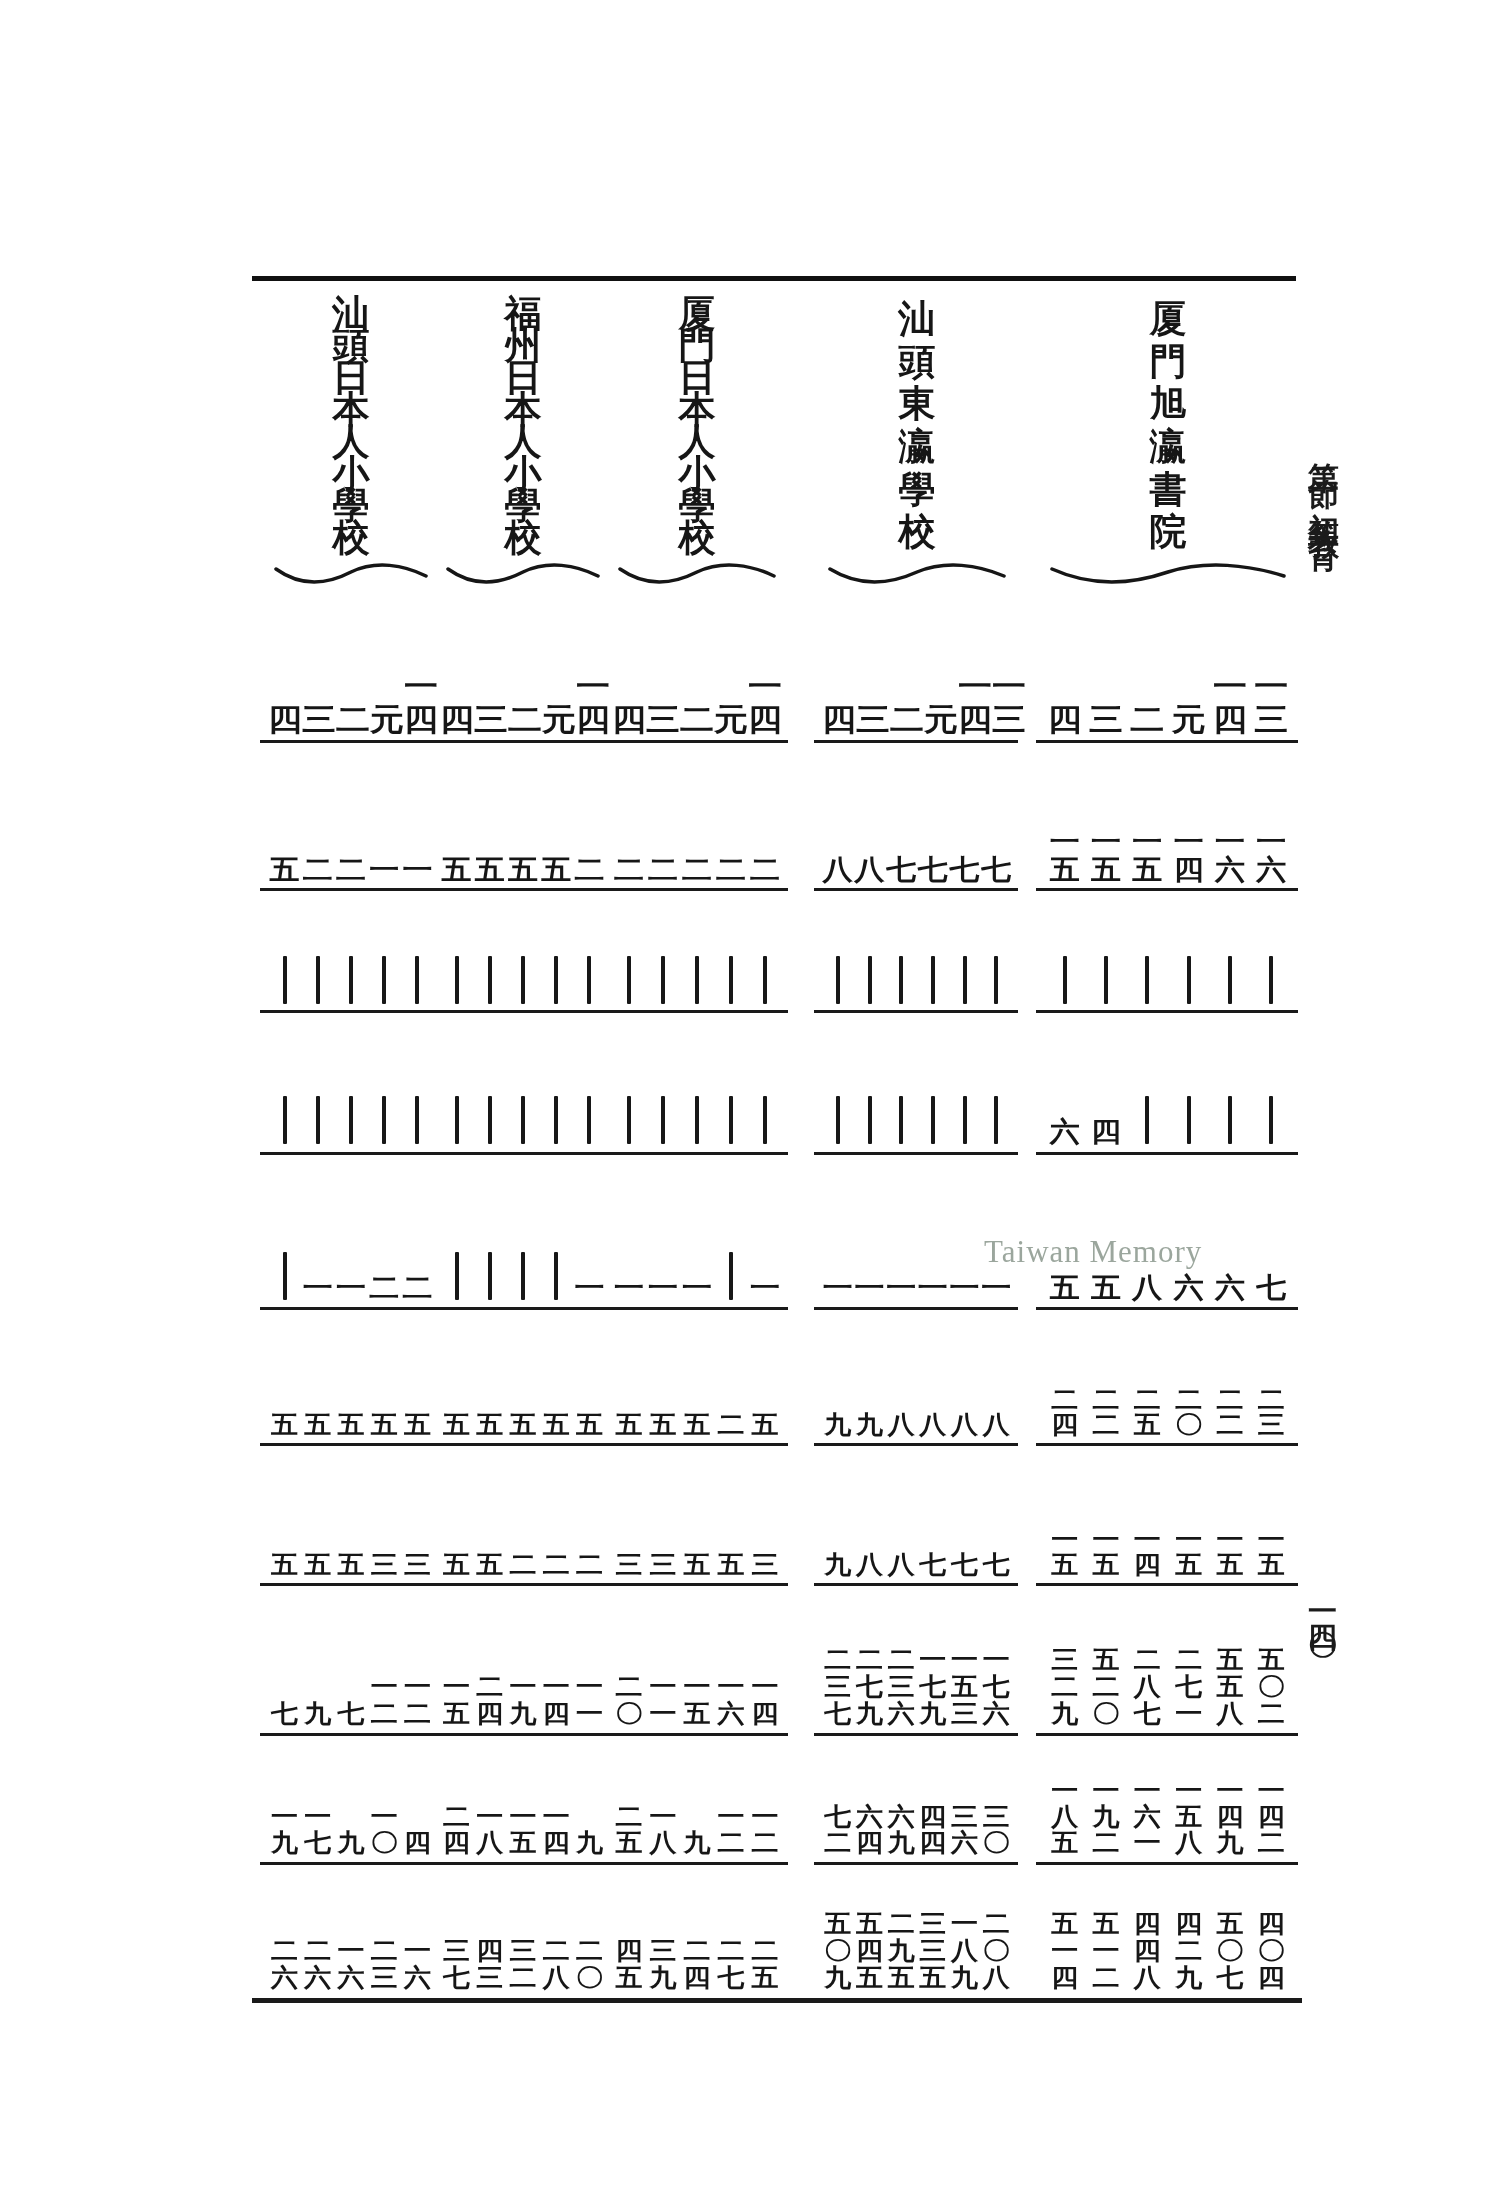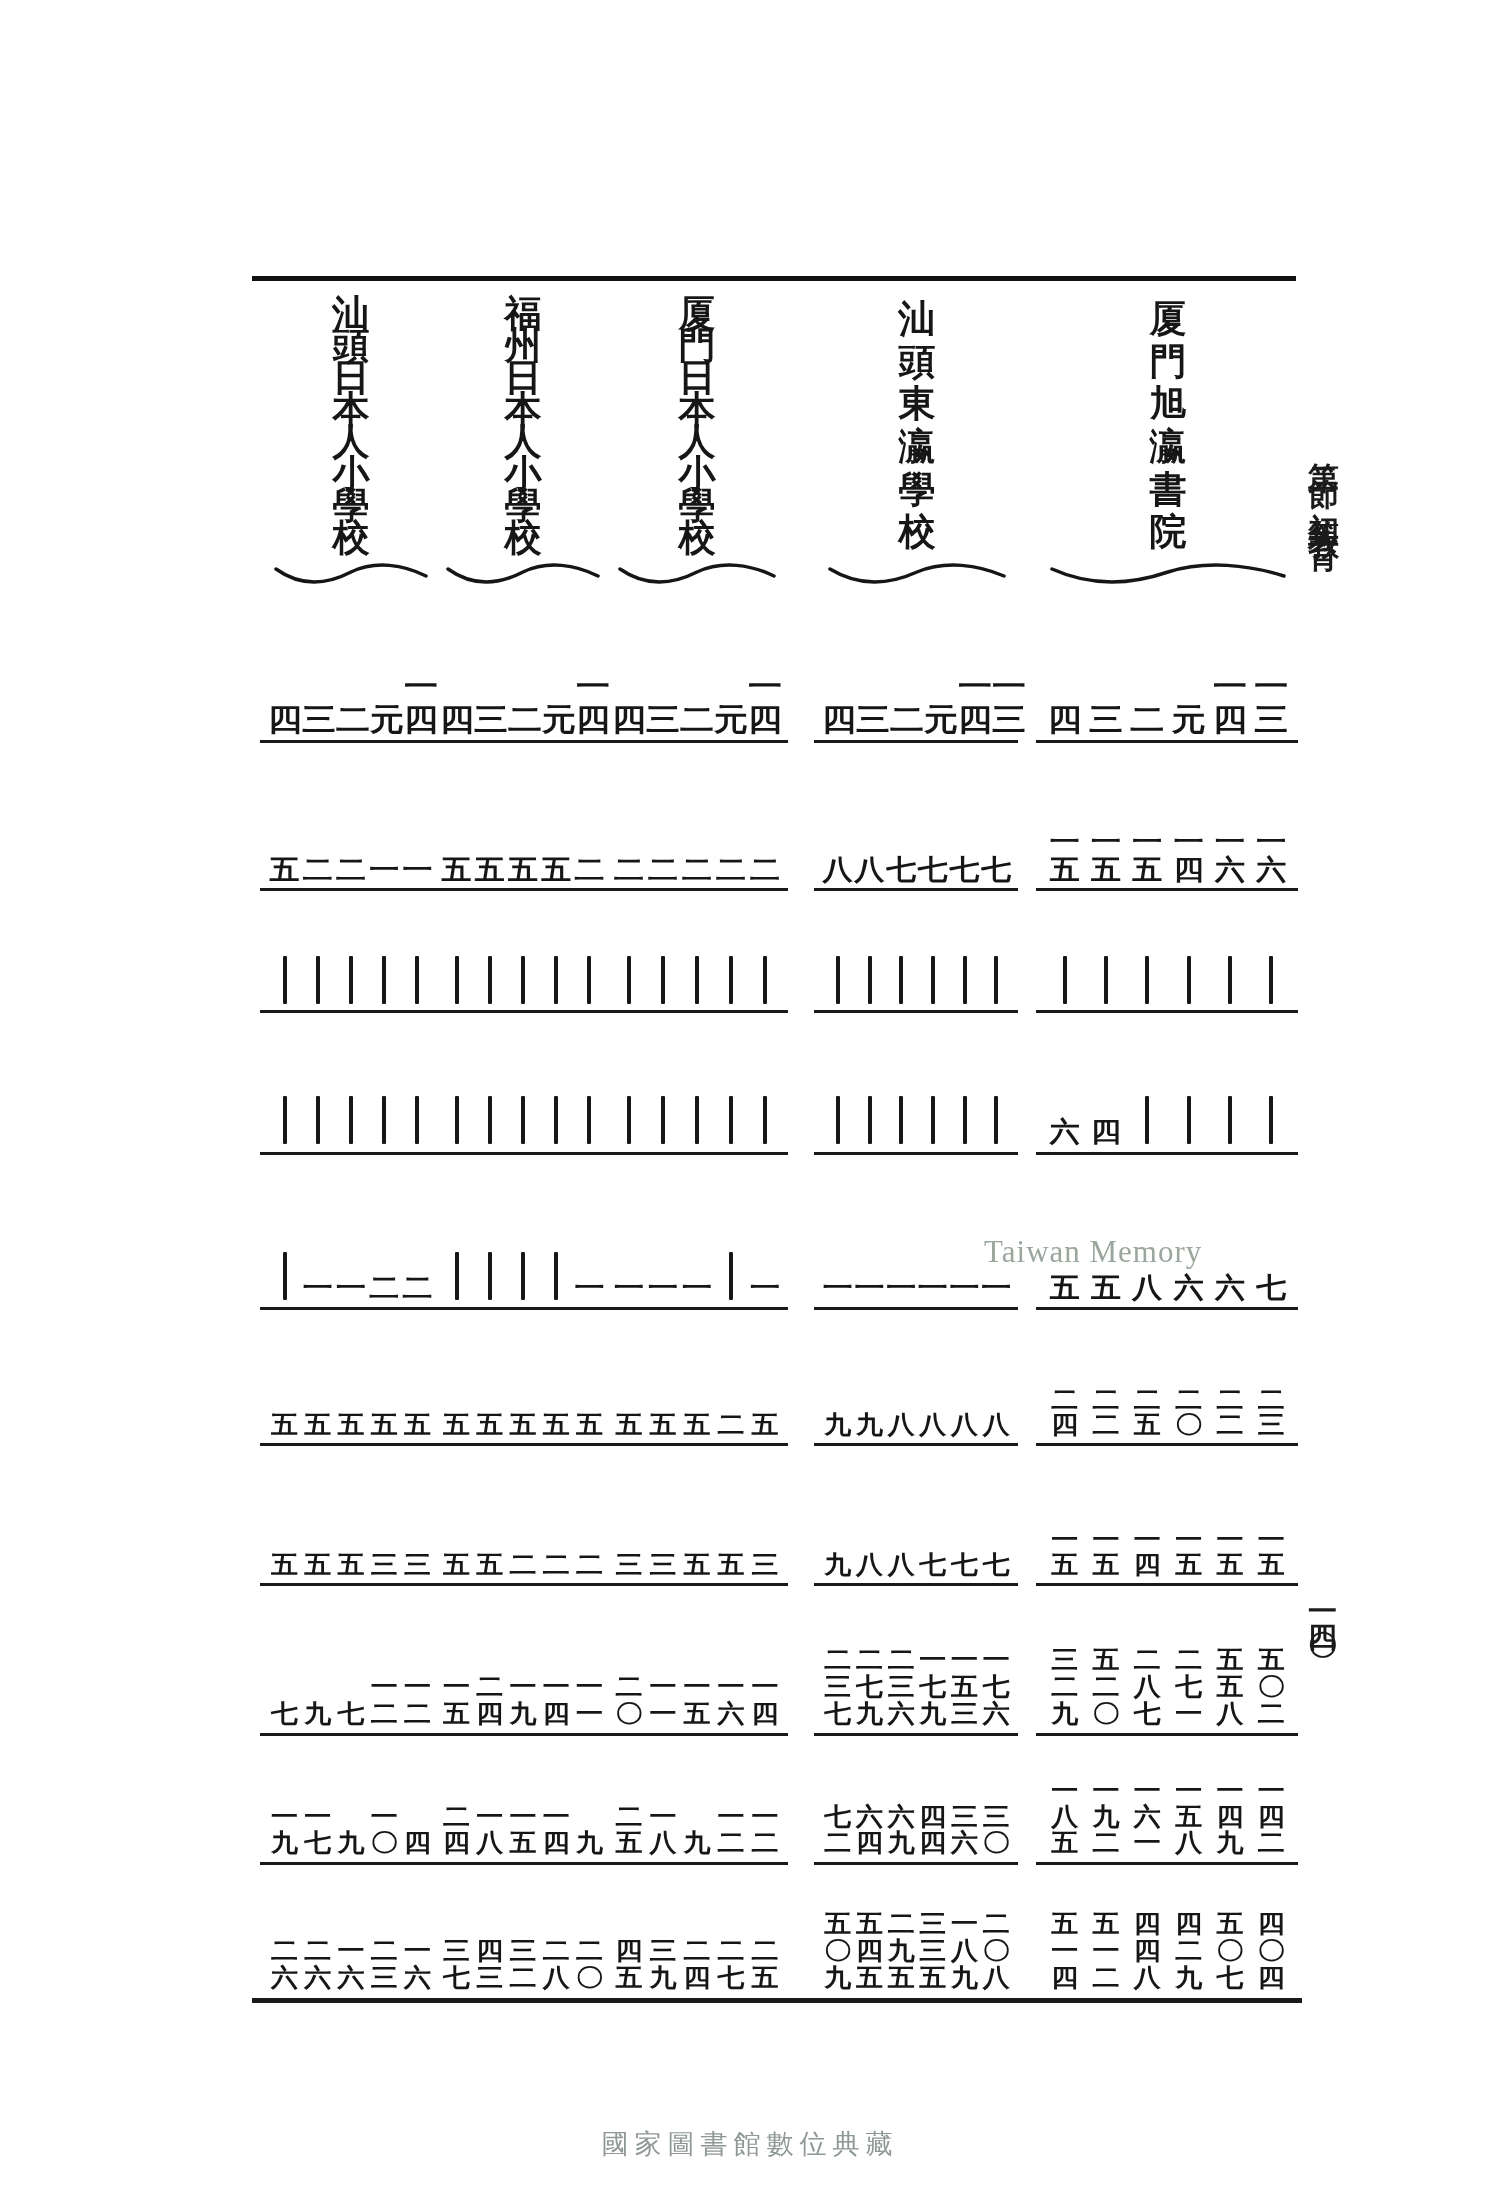--- a/index.html
+++ b/index.html
@@ -1200,15 +1200,13 @@
     <span style="height:26px;"></span>
     <span style="writing-mode:vertical-rl;letter-spacing:8px;">初等教育</span>
   </div>
 
   <div id="page-number" class="abs" style="left:1302px;top:1596px;width:42px;font-size:29px;">
     <span style="writing-mode:vertical-rl;letter-spacing:6px;">一四〇</span>
   </div>
 
   <div id="watermark-latin" class="abs" style="left:984px;top:1234px;font-size:31px;color:rgba(138,150,140,.85);letter-spacing:1px;">Taiwan Memory</div>
 
-  <div id="footer-text" class="abs" style="left:0;right:0;top:2126px;font-size:27px;letter-spacing:6px;color:#8f9994;
-              font-family:'Liberation Sans','DejaVu Sans',sans-serif;">國家圖書館數位典藏</div>
 </div>
 
 </body></html>

